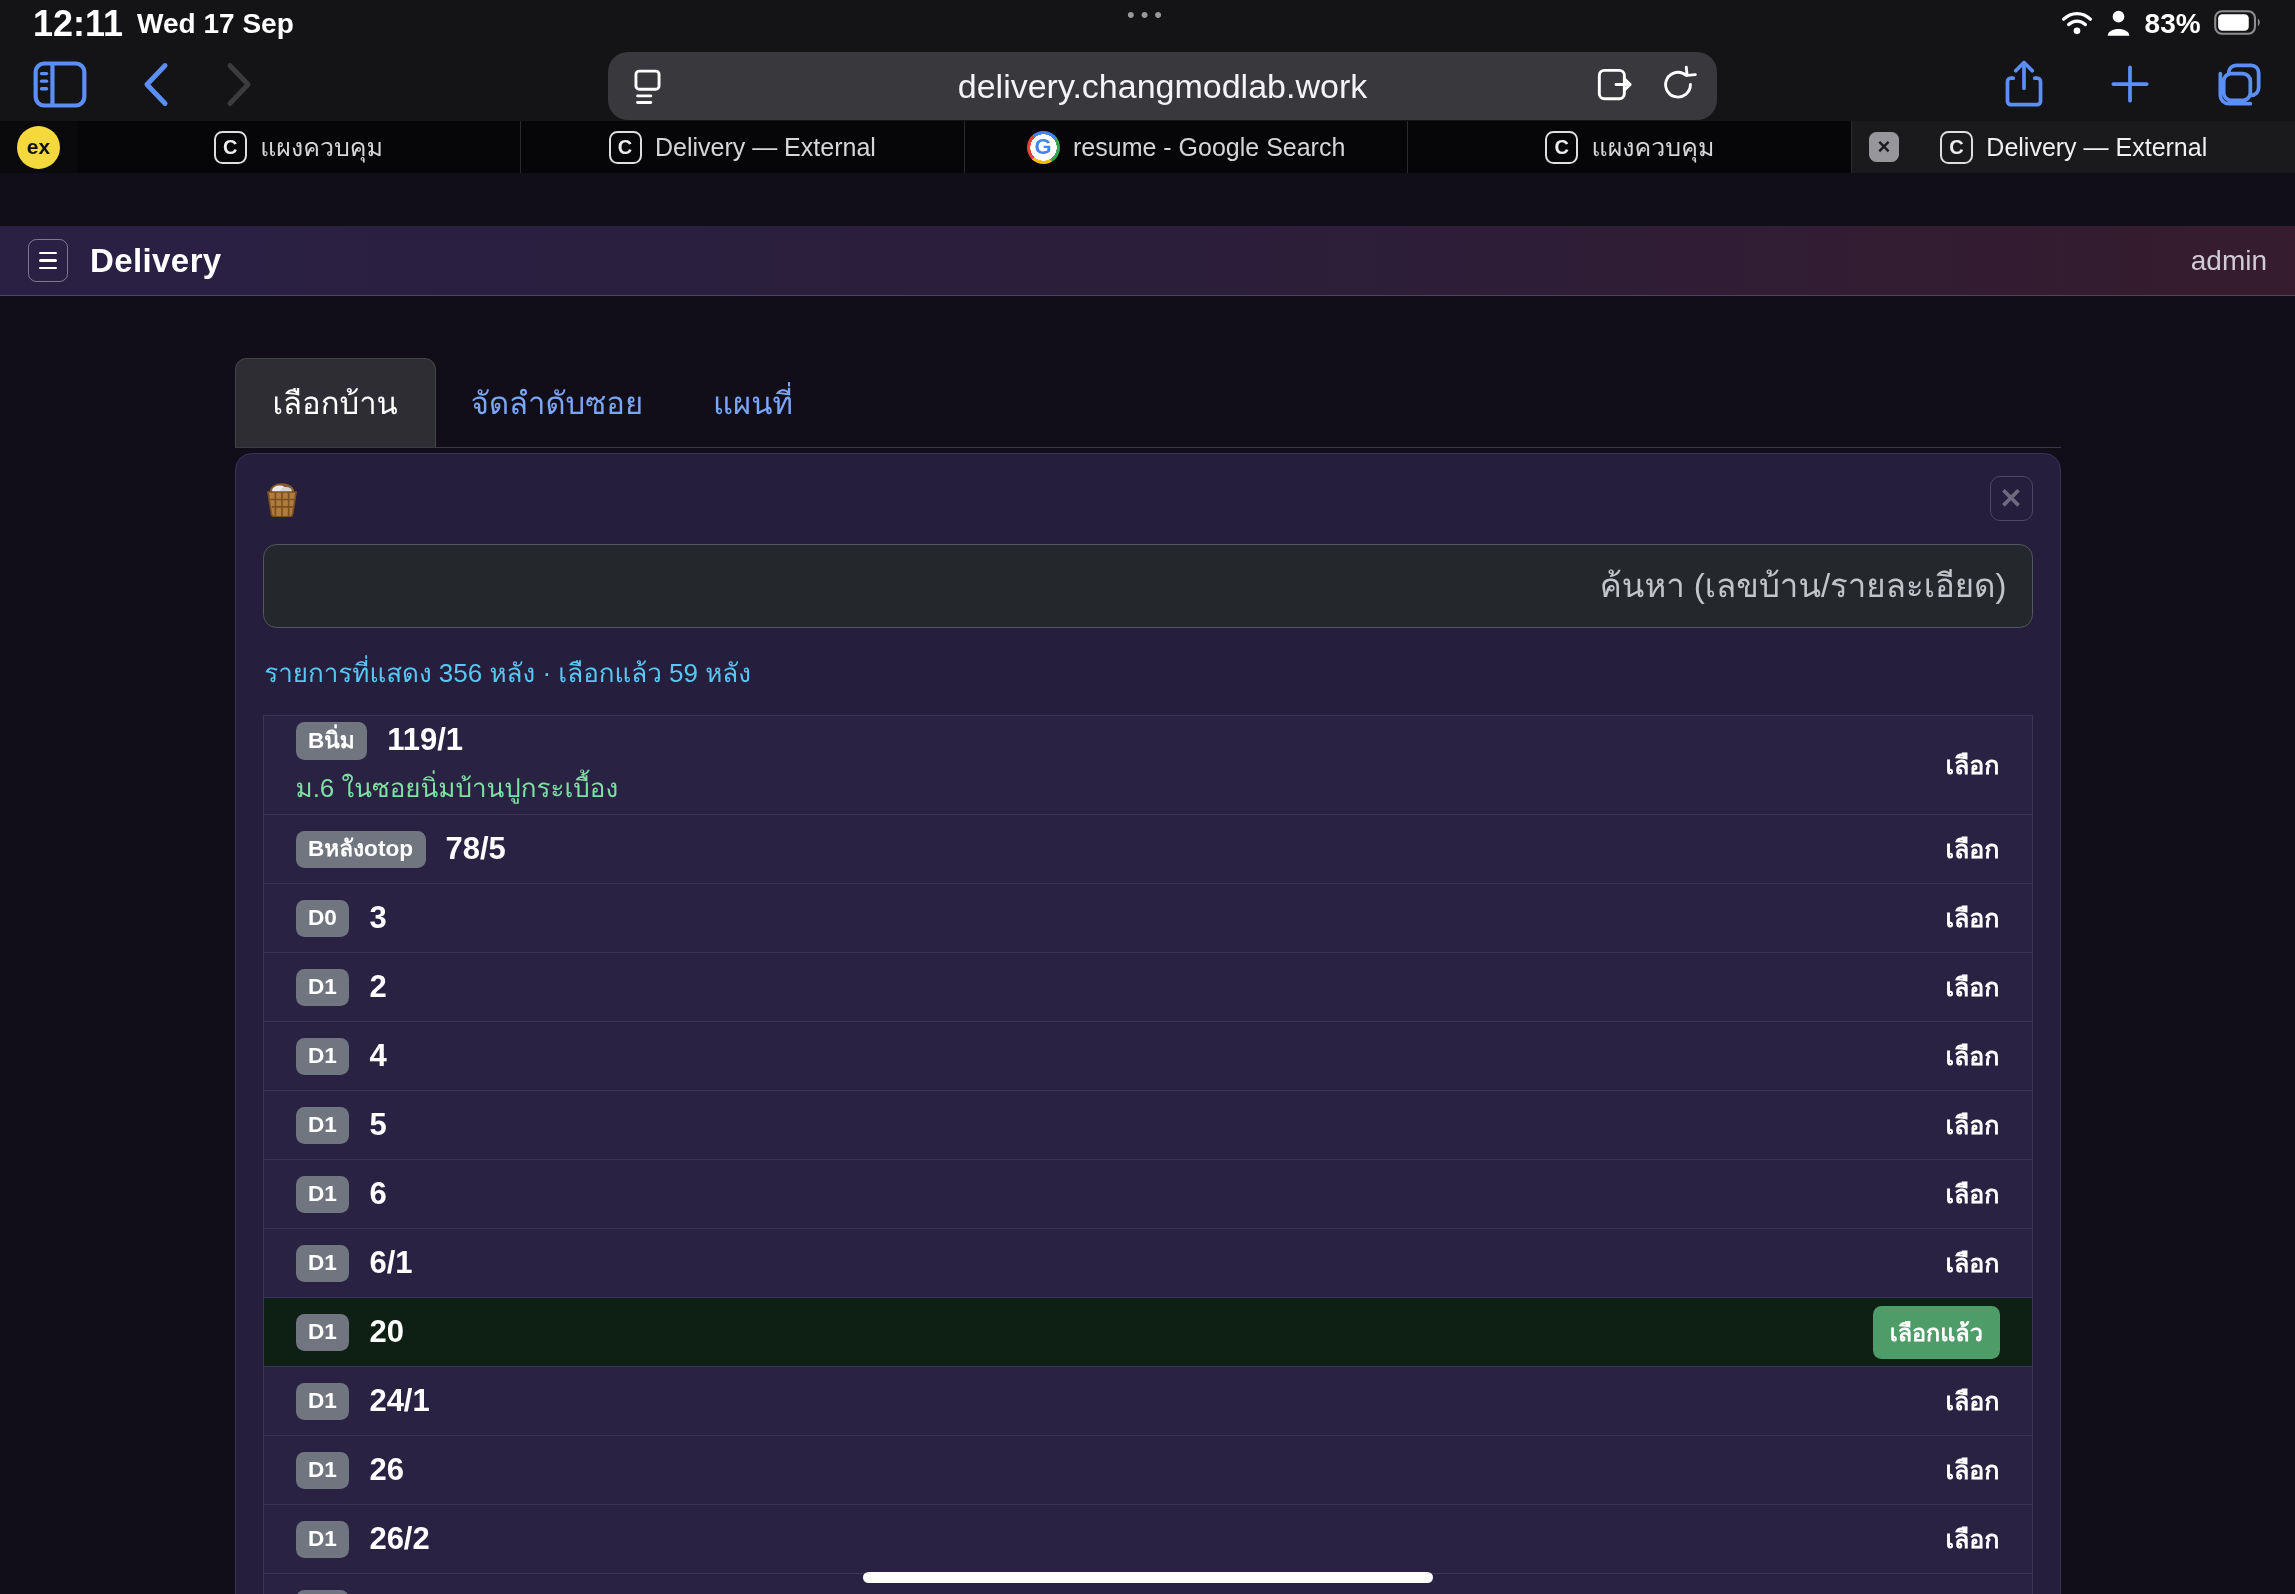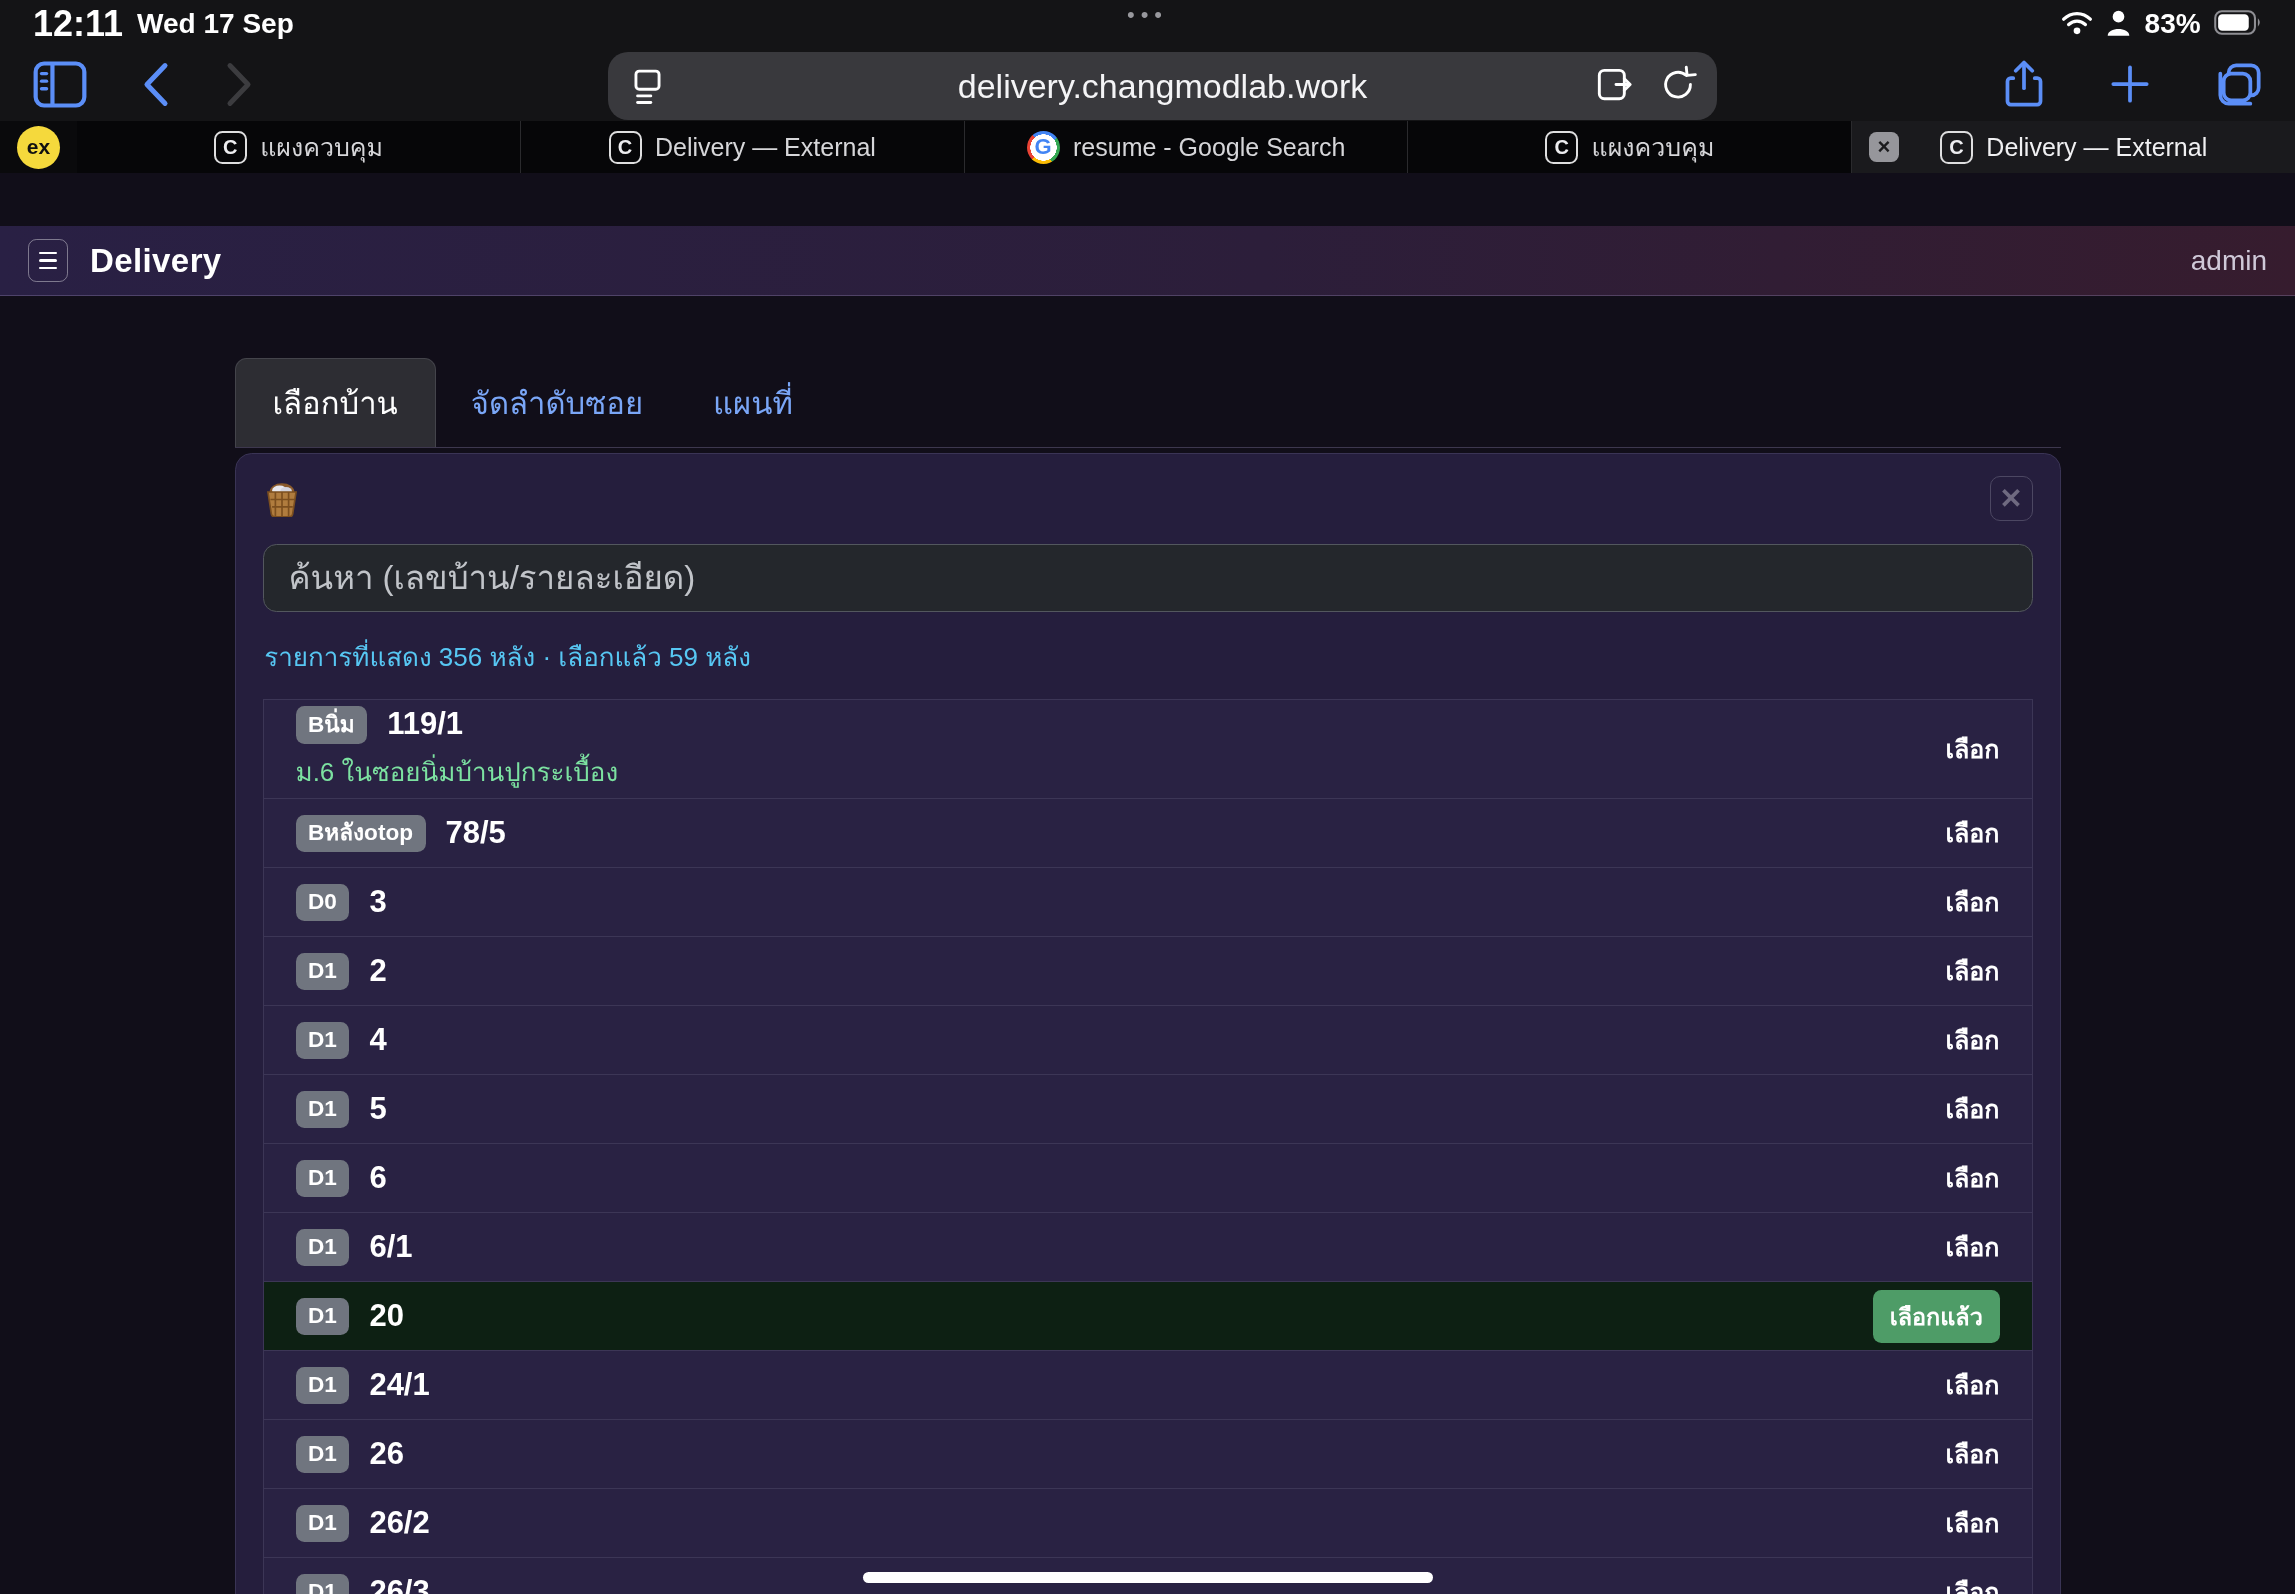--- a/index.html
+++ b/index.html
@@ -54,21 +54,21 @@
 
   .nav-tabs { display:flex; align-items:stretch; border-bottom:1.7px solid #3d374e; height:90px; }
   .nav-tab-active { background:#2d2d33; border:0.8px solid #44444b; border-bottom:none; border-radius:11.7px 11.7px 0 0; padding:0 37px; display:flex; align-items:center; font-size:31px; font-weight:500; color:#fff; cursor:pointer; }
   .nav-link { padding:0 35px; display:flex; align-items:center; font-size:31px; color:#7aa6f7; cursor:pointer; }
 
   .card { margin-top:5px; background:#251e3d; border:0.8px solid #3a3455; border-radius:16.7px; padding:22px 27px; height:1237px; }
   .card-header { display:flex; align-items:center; margin-bottom:23.4px; }
   .card-title { margin-left:16.7px; font-size:34px; font-weight:700; color:#f1eff6; }
   .card-close { margin-left:auto; width:43px; height:45px; border-radius:10px; border:1.7px solid #4c4762; background:transparent; color:#6f6a80; font-size:28px; font-weight:700; display:flex; align-items:center; justify-content:center; cursor:pointer; }
 
-  .search-input { width:100%; height:68px; background:#24272c; border:1.7px solid #53575e; border-radius:13.4px; color:#e5e5e5; font-size:33px; padding:0 25px; font-family:inherit; }
+  .search-input { width:100%; height:84px; background:#24272c; border:1.7px solid #53575e; border-radius:13.4px; color:#e5e5e5; font-size:33px; padding:0 25px; font-family:inherit;text-align:right; }
   .search-input::placeholder { color:#c1c4c9; opacity:1; }
 
   .summary { margin:23.4px 1.7px 22px; font-size:26px; color:#57c7f3; }
 
   .list { border:1.7px solid #3c3656; }
   .row { display:flex; align-items:center; min-height:69px; padding:6.7px 32px; background:#292243; border-top:1.7px solid #3c3656; }
   .row:first-child { border-top:none; }
   .row.selected { background:#0d2013; }
   .row-main { display:flex; flex-direction:column; justify-content:center; }
   .row-line1 { display:flex; align-items:flex-start; gap:20px; }

